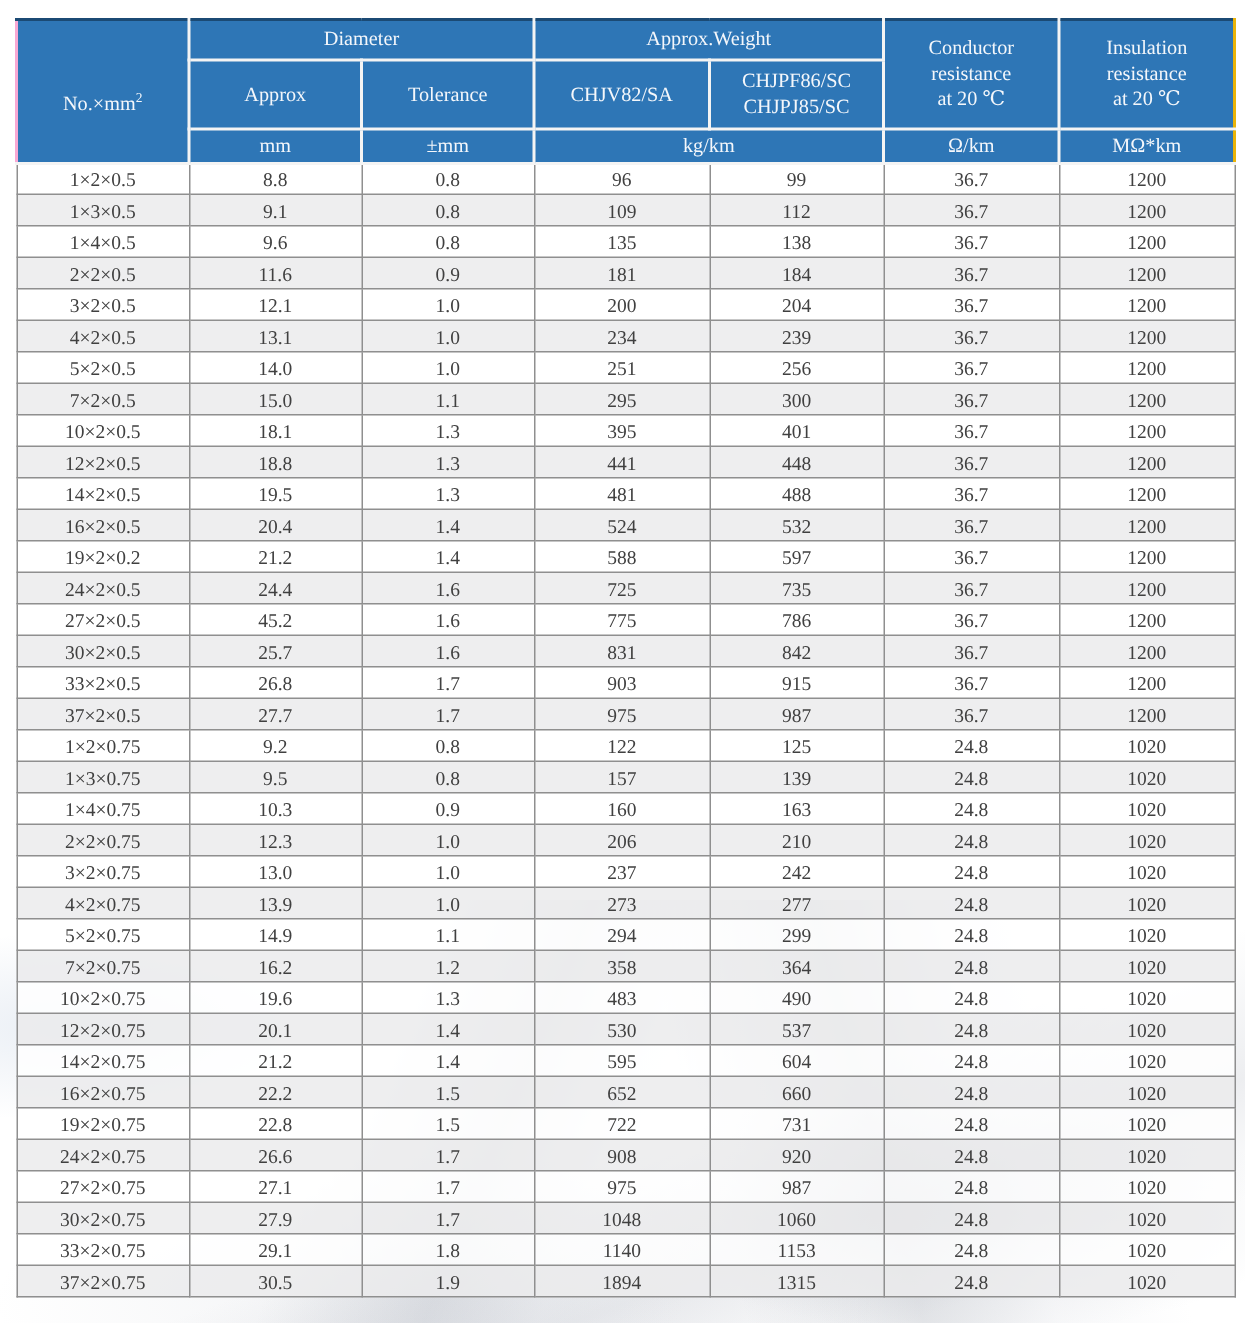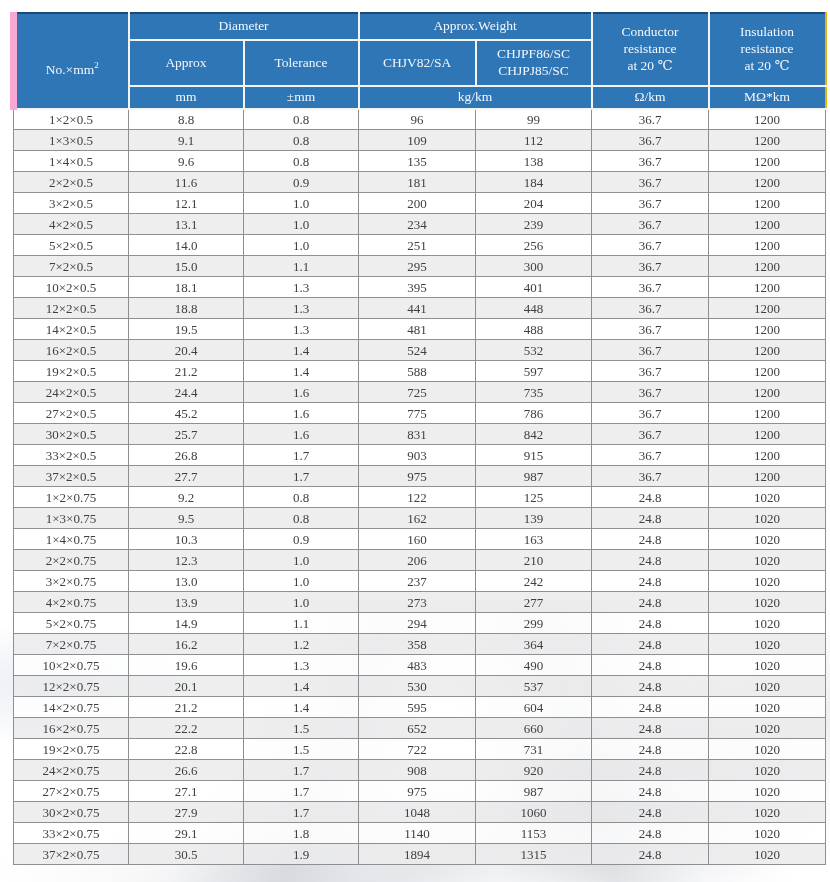--- a/index.html
+++ b/index.html
@@ -40,21 +40,21 @@
     text-align: center;
     vertical-align: middle;
     border: 2px solid #f4f4f4;
     white-space: pre-line;
     line-height: 1.25;
     padding: 2px 1px;
   }
   thead tr.group-row th { height: 27px; border-top: 2px solid #1b4a74; }
   thead tr.sub-row th   { height: 46px; }
   thead tr.unit-row th  { height: 22px; }
-  thead th.outer-l { border-left: 7px solid #f9a8d4; }
+  thead th.outer-l { border-left: 2px solid #f9a8d4; }
   thead th.outer-r { border-right: 2px solid #eab308; }
   thead th sup { font-size: 9px; vertical-align: super; }
   
   tbody td {
     height: 21px;
     font-size: 13px;
     color: #404040;
     text-align: center;
     vertical-align: middle;
     border: 1px solid #8f8f8f;
@@ -212,21 +212,21 @@
         <tr>
           <td>16×2×0.5</td>
           <td>20.4</td>
           <td>1.4</td>
           <td>524</td>
           <td>532</td>
           <td>36.7</td>
           <td>1200</td>
         </tr>
         <tr>
-          <td>19×2×0.5</td>
+          <td>19×2×0.2</td>
           <td>21.2</td>
           <td>1.4</td>
           <td>588</td>
           <td>597</td>
           <td>36.7</td>
           <td>1200</td>
         </tr>
         <tr>
           <td>24×2×0.5</td>
           <td>24.4</td>
@@ -278,21 +278,21 @@
           <td>0.8</td>
           <td>122</td>
           <td>125</td>
           <td>24.8</td>
           <td>1020</td>
         </tr>
         <tr>
           <td>1×3×0.75</td>
           <td>9.5</td>
           <td>0.8</td>
-          <td>162</td>
+          <td>157</td>
           <td>139</td>
           <td>24.8</td>
           <td>1020</td>
         </tr>
         <tr>
           <td>1×4×0.75</td>
           <td>10.3</td>
           <td>0.9</td>
           <td>160</td>
           <td>163</td>

